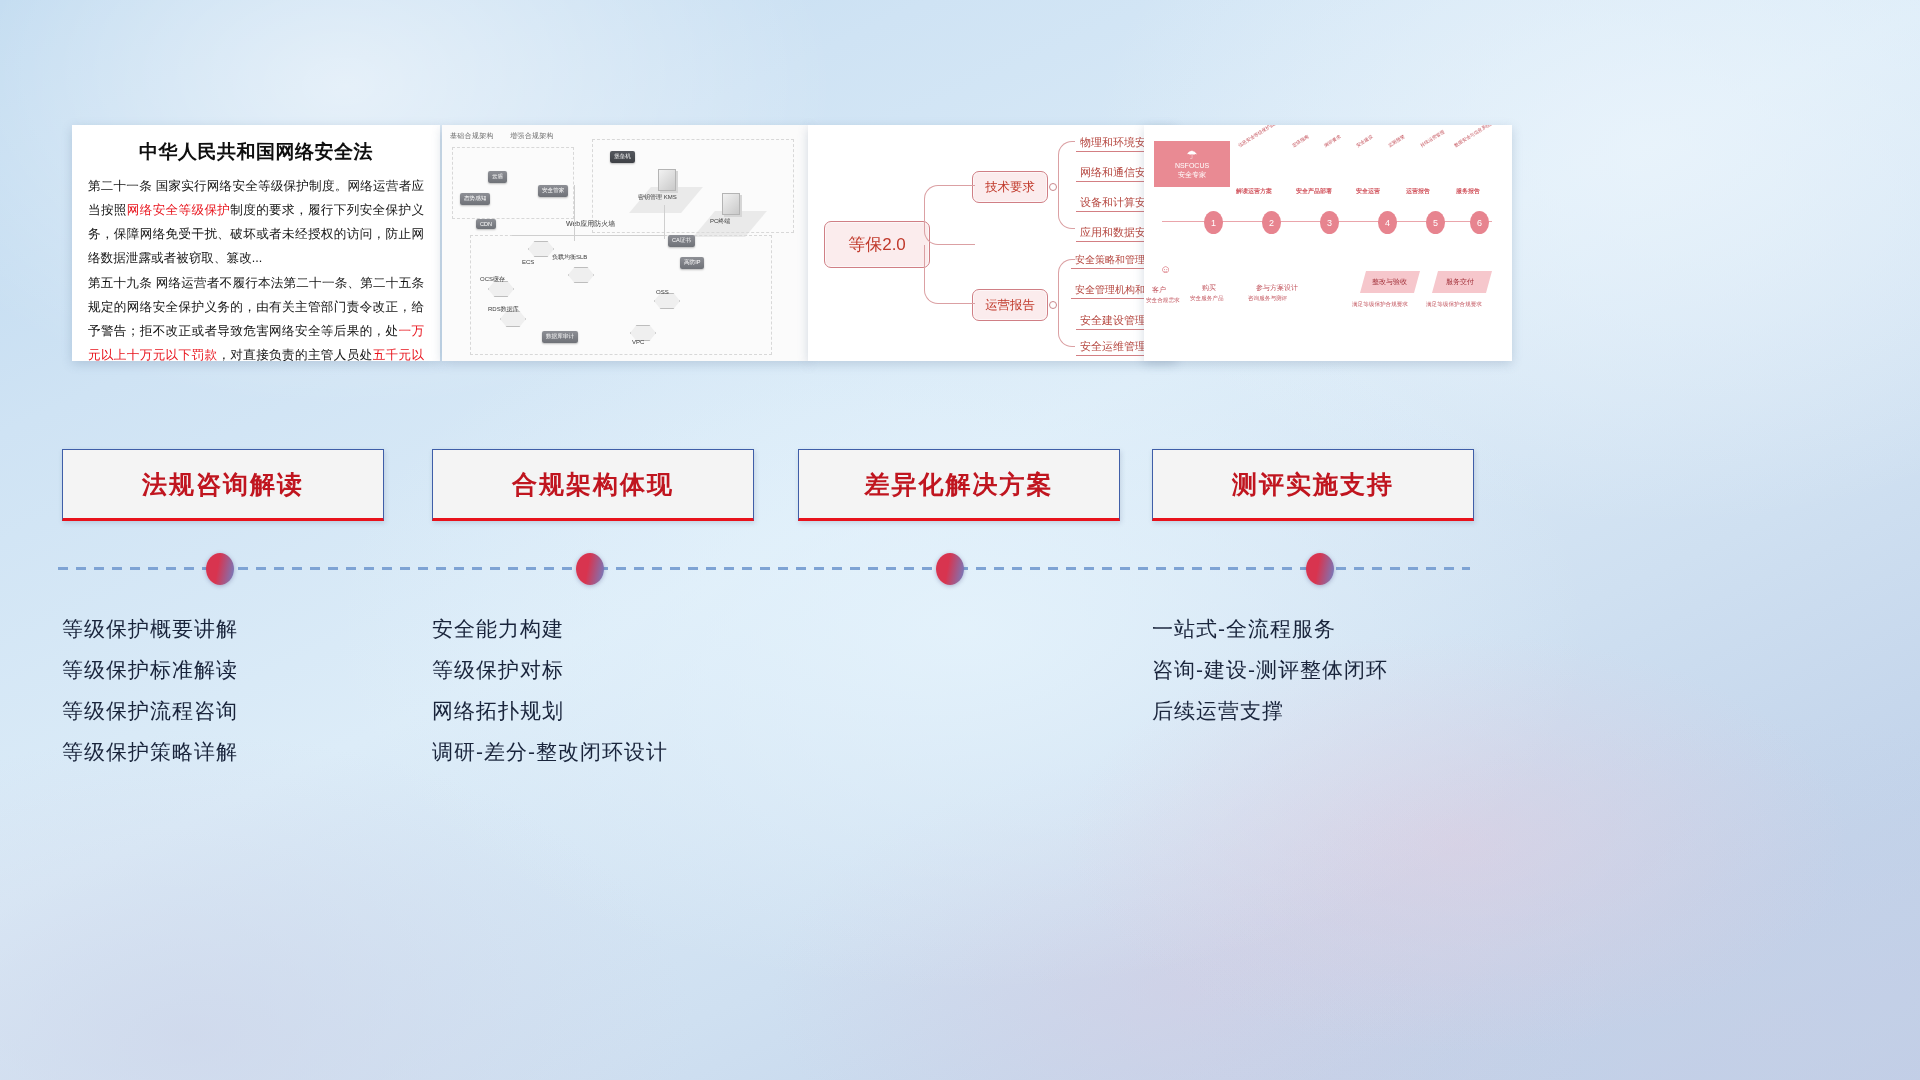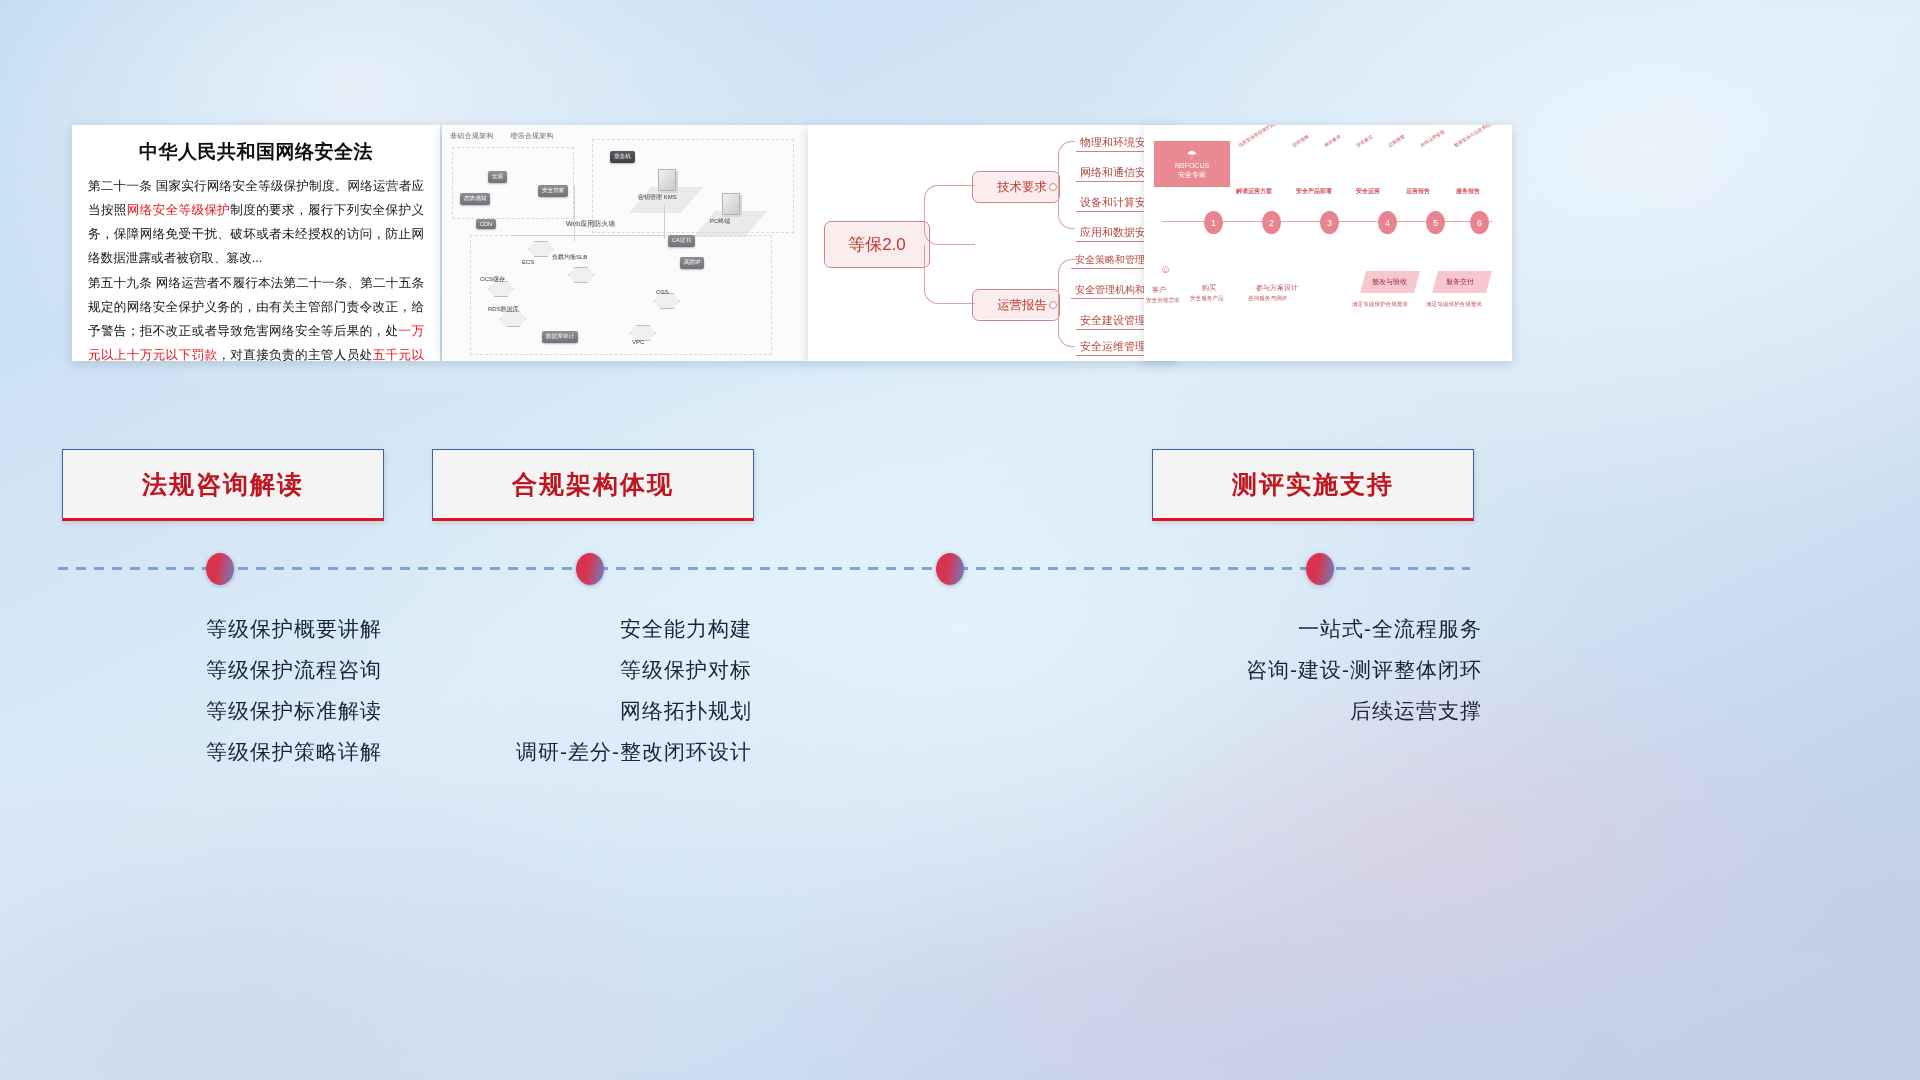--- a/index.html
+++ b/index.html
@@ -74,21 +74,21 @@
   .atxt{position:absolute;font-size:6px;color:#3b3b3b;white-space:nowrap;}
 
   
   .mind{position:relative;width:100%;height:100%;}
   .mnode{
     position:absolute;border:1.6px solid #d07f85;background:#fbeced;color:#c0392b;
     border-radius:7px;font-size:13px;display:flex;align-items:center;justify-content:center;
     box-shadow:0 0 0 1px rgba(255,255,255,.6) inset;
   }
   .mroot{left:16px;top:96px;width:104px;height:45px;font-size:17px;}
-  .mbr{width:74px;height:30px;font-size:12.4px;padding-left:12px;}
+  .mbr{width:74px;height:30px;font-size:12.4px;}
   .mleaf{
     position:absolute;font-size:11px;color:#b5463f;white-space:nowrap;
     border-bottom:1.7px solid #d37f83;padding:0 4px 1px 4px;
   }
   .mcurve{position:absolute;border:1.5px solid #dba0a3;border-right:none;border-radius:14px 0 0 14px;}
   .mdot{position:absolute;width:6px;height:6px;border:1.3px solid #c9878b;border-radius:50%;background:#fff;}
 
   
   .road{position:relative;width:100%;height:100%;background:#fff;}
   .rbanner{
@@ -136,21 +136,21 @@
     background-size:18px 3px;background-repeat:repeat-x;
   }
   .dot{
     position:absolute;top:553px;width:28px;height:32px;border-radius:50%;
     background:linear-gradient(100deg,#d8344f 0%,#d8344f 42%,#6f7fc4 100%);
     box-shadow:0 1px 4px rgba(70,60,120,.35);
   }
   .d1{left:206px;} .d2{left:576px;} .d3{left:936px;} .d4{left:1306px;}
 
   
-  .list{position:absolute;top:608px;text-align:right;}
+  .list{position:absolute;top:608px;text-align:left;}
   .list div{
     font-size:21px;color:#19243b;line-height:41px;white-space:nowrap;letter-spacing:1px;
   }
   .l1{left:62px;width:320px;}
   .l2{left:432px;width:320px;}
   .l3{left:798px;width:320px;}
   .l4{left:1152px;width:330px;}
 </style>
 </head>
 <body>
@@ -299,34 +299,37 @@
       </div>
     </div>
   </div>
 
   <div class="banner b1">
     <span>法规咨询解读</span>
   </div>
   <div class="banner b2">
     <span>合规架构体现</span>
   </div>
+  <div class="banner b3">
+    <span>差异化解决方案</span>
+  </div>
   <div class="banner b4">
     <span>测评实施支持</span>
   </div>
 
   <div class="tl"></div>
   <div class="dot d1"></div>
   <div class="dot d2"></div>
   <div class="dot d3"></div>
   <div class="dot d4"></div>
 
   <div class="list l1">
     <div>等级保护概要讲解</div>
+    <div>等级保护标准解读</div>
     <div>等级保护流程咨询</div>
-    <div>等级保护标准解读</div>
     <div>等级保护策略详解</div>
   </div>
   <div class="list l2">
     <div>安全能力构建</div>
     <div>等级保护对标</div>
     <div>网络拓扑规划</div>
     <div>调研-差分-整改闭环设计</div>
   </div>
   <div class="list l4">
     <div>一站式-全流程服务</div>

